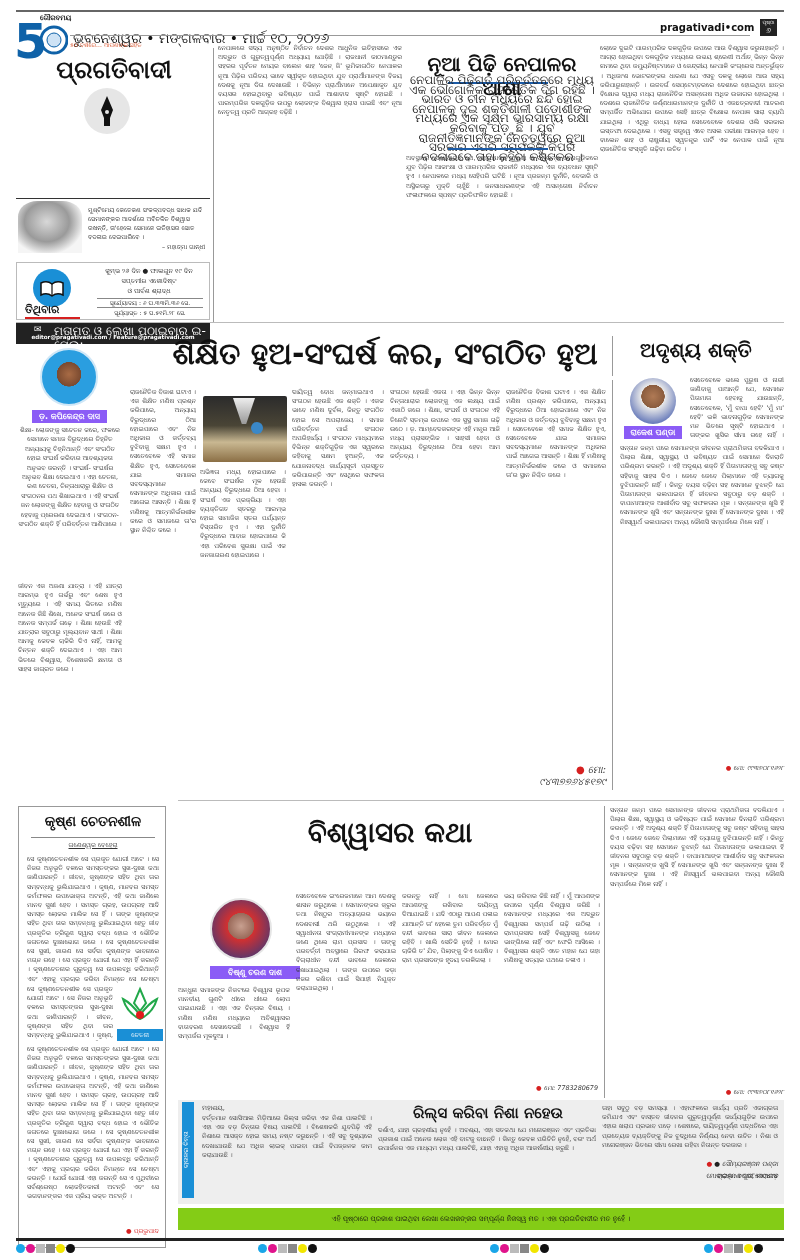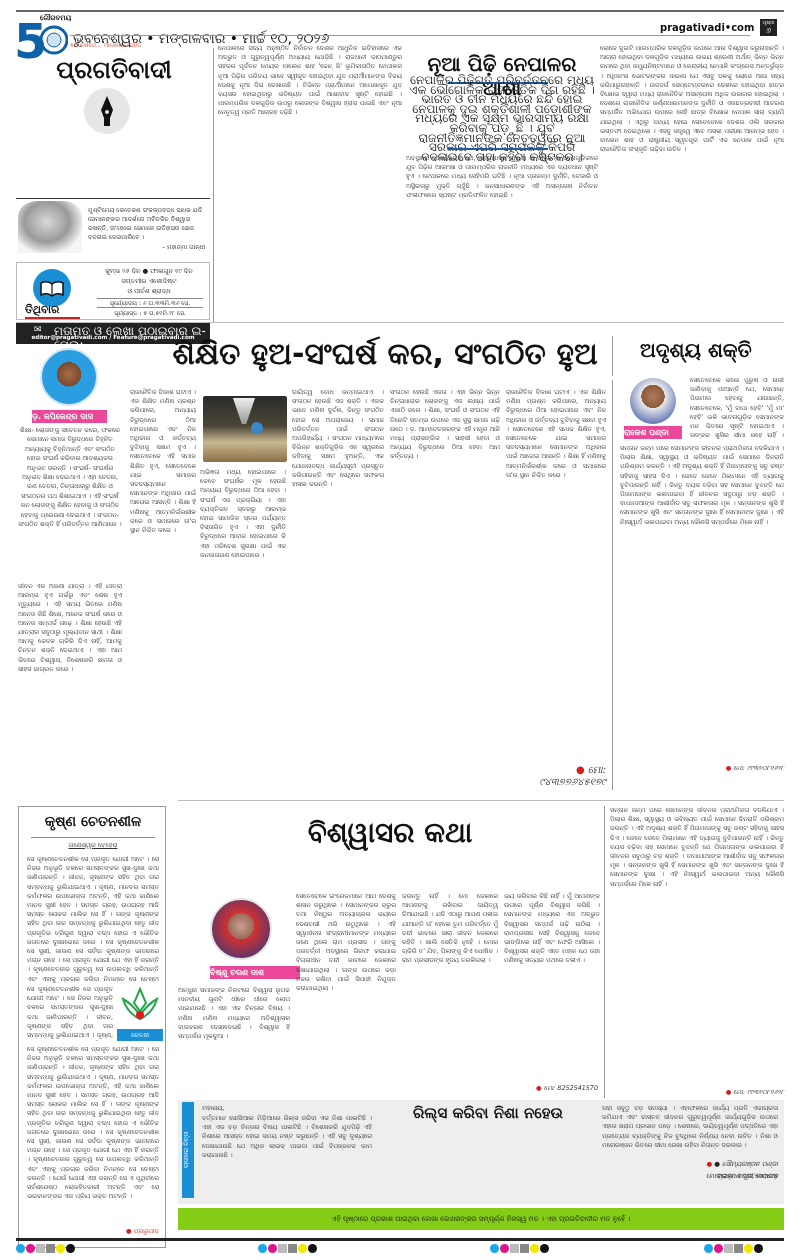--- a/index.html
+++ b/index.html
@@ -5,21 +5,21 @@
   * { box-sizing: border-box; margin: 0; padding: 0; }
   body { width: 800px; height: 1260px; background: #fff; font-family: "DejaVu Sans", sans-serif; color: #222; position: relative; overflow: hidden; }
   .abs { position: absolute; }
   .body-text { font-size: 6.4px; line-height: 9.2px; color: #333; text-align: justify; }
   .hl { font-family: "DejaVu Sans", sans-serif; font-weight: bold; color: #111; }
   .rule { position: absolute; background: #999; }
   .dot { width: 9px; height: 9px; border-radius: 50%; display: inline-block; margin-right: 1px; }
   .sq { width: 9px; height: 9px; display: inline-block; margin-right: 1px; }
   .colorbar { position: absolute; top: 1244px; display: flex; align-items: center; }
   .avatar { border-radius: 50%; overflow: hidden; position: absolute; }
-  .byline-tag { position: absolute; background: #ec4899; color: #fff; font-size: 8px; font-weight: bold; text-align: left; line-height: 13px; }
+  .byline-tag { position: absolute; background: #8b5cf6; color: #fff; font-size: 8px; font-weight: bold; text-align: center; line-height: 13px; }
   .sep-blue { position: absolute; height: 2px; background: #1a5aa6; }
 </style>
 </head>
 <body>
 
 <div class="abs" style="left:0;top:0;width:800px;height:38px;">
   <div class="abs" style="left:16px;top:10px;width:768px;height:2px;background:#666;"></div>
   <div class="abs" style="left:14px;top:14px;width:54px;height:52px;">
     <svg width="54" height="52" viewBox="0 0 54 52">
       <text x="0" y="44" font-family="DejaVu Sans, sans-serif" font-size="48" font-weight="bold" fill="#0f62a8">5</text>
@@ -137,35 +137,36 @@
 </div>
 
 <div class="abs hl" style="left:180px;top:816px;width:420px;font-size:28px;text-align:center;">ବିଶ୍ୱାସର କଥା</div>
 <div class="avatar" style="left:210px;top:898px;width:62px;height:62px;background:radial-gradient(circle at 50% 45%, #c8a090 0%, #9a6a5a 30%, #d23030 31%, #1f3a8a 100%);border:2px solid #e5e5e5;"></div>
 <div class="byline-tag" style="left:190px;top:966px;width:90px;margin-left:20px;">ବିଷ୍ଣୁ ଚରଣ ଦାଶ</div>
 <div class="abs body-text" style="left:178px;top:986px;width:112px;height:110px;overflow:hidden;">ଅନ୍ଧୁନା ସମାଜଙ୍କ ନିକଟରେ ବିଶ୍ୱାସ ରୂପକ ମାନବୀୟ ଗୁଣଟି ଧୀରେ ଧୀରେ ଲୋପ ପାଇଯାଉଛି । ଏହା ଏକ ଚିନ୍ତାର ବିଷୟ । ମଣିଷ ମଣିଷ ମଧ୍ୟରେ ଅବିଶ୍ୱାସର ବାତାବରଣ ଦେଖାଦେଇଛି । ବିଶ୍ୱାସ ହିଁ ସମ୍ପର୍କର ମୂଳଦୁଆ ।</div>
 <div class="abs body-text" style="left:296px;top:892px;width:100px;height:206px;overflow:hidden;">ସେତେବେଳେ ଇଂରେଜମାନେ ଆମ ଦେଶକୁ ଶାସନ କରୁଥିଲେ । ସେମାନଙ୍କର କ୍ରୁର ତଥା ନିଷ୍ଠୁର ଅତ୍ୟାଚାରର ଭୟରେ ଦେଶବାସୀ ଥରି ଉଠୁଥିଲେ । ଏହି ସ୍ୱାଧୀନତା ସଂଗ୍ରାମୀମାନଙ୍କ ମଧ୍ୟରେ ଜଣେ ଥିଲେ ରାମ ପ୍ରସାଦ । ତାଙ୍କୁ ପରବର୍ତ୍ତୀ ଅବସ୍ଥାରେ ଗିରଫ କରାଯାଇ ବିଚାରାଧୀନ ବନ୍ଦୀ ଭାବରେ ଜେଲରେ ରଖାଯାଇଥିଲା । ତାଙ୍କ ଉପରେ କଡ଼ା ନଜର ରଖିବା ପାଇଁ ସିପାହୀ ନିଯୁକ୍ତ କରାଯାଇଥିଲା ।</div>
 <div class="abs body-text" style="left:402px;top:892px;width:96px;height:206px;overflow:hidden;">କରନ୍ତୁ ନାହିଁ । ମୋ ଜେଲରେ ଆପଣଙ୍କୁ ରଖିବାର ଦାୟିତ୍ୱ ଦିଆଯାଇଛି । ଯଦି ଏଠାରୁ ଆପଣ ପଳାଇ ଯାଆନ୍ତି ତା' ହେଲେ ତୁମ ପରିବର୍ତ୍ତେ ମୁଁ ବନ୍ଦୀ ଭାବରେ ସାରା ଜୀବନ ଜେଲରେ ରହିବି । ଖାଲି ସେତିକି ନୁହେଁ । ମୋର ଚାକିରି ତ' ଯିବ, ପିଲାଙ୍କୁ କିଏ ପୋଷିବ । ରାମ ପ୍ରସାଦଙ୍କ ହୃଦୟ ତରଳିଗଲା ।</div>
 <div class="abs body-text" style="left:504px;top:892px;width:96px;height:190px;overflow:hidden;">ଭୟ କରିବାର କିଛି ନାହିଁ । ମୁଁ ଆପଣଙ୍କ ଉପରେ ପୂର୍ଣ୍ଣ ବିଶ୍ୱାସ କରିଛି । ସେମାନଙ୍କ ମଧ୍ୟରେ ଏକ ଅଦ୍ଭୁତ ବିଶ୍ୱାସର ସମ୍ପର୍କ ଗଢ଼ି ଉଠିଲା । ରାମପ୍ରସାଦ ସେହି ବିଶ୍ୱାସକୁ କେବେ ଭାଙ୍ଗିଲେ ନାହିଁ ଏବଂ ଫେରି ଆସିଲେ । ବିଶ୍ୱାସର ଶକ୍ତି ଏତେ ମହାନ ଯେ ତାହା ମଣିଷକୁ ସତ୍ୟର ପଥରେ ଚଳାଏ ।</div>
 <div class="abs" style="left:504px;top:1084px;width:94px;text-align:right;font-size:6.4px;font-style:italic;color:#333;">
-  <span style="color:#d62020;">● </span><span>ମୋ: 8252541570</span>
+  <span style="color:#d62020;">● </span><span>ମୋ: 7783280679</span>
 </div>
 <div class="rule" style="left:604px;top:806px;width:1px;height:292px;"></div>
 <div class="abs body-text" style="left:610px;top:806px;width:174px;height:282px;overflow:hidden;">ସନ୍ତାନ ଜନ୍ମ ପରେ ସେମାନଙ୍କ ଜୀବନର ପ୍ରାଥମିକତା ବଦଳିଯାଏ । ପିଲାର ଶିକ୍ଷା, ସ୍ୱାସ୍ଥ୍ୟ ଓ ଭବିଷ୍ୟତ ପାଇଁ ସେମାନେ ଦିନରାତି ପରିଶ୍ରମ କରନ୍ତି । ଏହି ଅଦୃଶ୍ୟ ଶକ୍ତି ହିଁ ପିତାମାତାଙ୍କୁ ସବୁ କଷ୍ଟ ସହିବାକୁ ସାହସ ଦିଏ । କେବେ କେବେ ପିଲାମାନେ ଏହି ତ୍ୟାଗକୁ ବୁଝିପାରନ୍ତି ନାହିଁ । କିନ୍ତୁ ବୟସ ବଢ଼ିବା ସହ ସେମାନେ ବୁଝନ୍ତି ଯେ ପିତାମାତାଙ୍କ ଭଲପାଇବା ହିଁ ଜୀବନର ସବୁଠାରୁ ବଡ଼ ଶକ୍ତି । ବାପାମାଆଙ୍କ ଆଶୀର୍ବାଦ ସବୁ ସଫଳତାର ମୂଳ । ସନ୍ତାନଙ୍କ ଖୁସି ହିଁ ସେମାନଙ୍କ ଖୁସି ଏବଂ ସନ୍ତାନଙ୍କ ଦୁଃଖ ହିଁ ସେମାନଙ୍କ ଦୁଃଖ । ଏହି ନିଃସ୍ୱାର୍ଥ ଭଲପାଇବା ଅନ୍ୟ କୌଣସି ସମ୍ପର୍କରେ ମିଳେ ନାହିଁ ।</div>
 <div class="abs" style="left:680px;top:1088px;width:104px;text-align:right;font-size:6.4px;font-style:italic;color:#333;">
   <span style="color:#d62020;">● </span><span>ମୋ: ୯୯୩୭୦୮୧୬୨୮</span>
 </div>
 
 <div class="abs" style="left:178px;top:1100px;width:606px;height:104px;background:#eeeeee;">
   <div class="abs" style="left:4px;top:2px;width:12px;height:96px;background:#1a8fd6;color:#fff;font-size:6.5px;writing-mode:vertical-rl;transform:rotate(180deg);text-align:center;">
     <span>ଚାଉଳର ଚିନ୍ତା</span>
   </div>
   <div class="abs" style="left:24px;top:4px;font-size:6.6px;color:#333;">ମହାଶୟ,</div>
   <div class="abs body-text" style="left:24px;top:14px;width:170px;height:82px;overflow:hidden;">ବର୍ତ୍ତମାନ ସୋସିଆଲ ମିଡ଼ିଆରେ ରିଲ୍ସ କରିବା ଏକ ନିଶା ପାଲଟିଛି । ଏହା ଏକ ବଡ଼ ଚିନ୍ତାର ବିଷୟ ପାଲଟିଛି । ବିଶେଷକରି ଯୁବପିଢ଼ି ଏହି ନିଶାରେ ଆସକ୍ତ ହୋଇ ସମୟ ନଷ୍ଟ କରୁଛନ୍ତି । ଏହି ସବୁ ଦୃଶ୍ୟରେ ଦେଖାଯାଉଛି ଯେ ଅଧିକ ଲାଇକ୍ ପାଇବା ପାଇଁ ବିପଜ୍ଜନକ କାମ କରାଯାଉଛି ।</div>
   <div class="abs hl" style="left:200px;top:4px;width:220px;font-size:15px;text-align:center;">ରିଲ୍ସ କରିବା ନିଶା ନହେଉ</div>
+  <div class="abs body-text" style="left:200px;top:26px;width:218px;height:72px;overflow:hidden;">ଦର୍ଶାଏ, ଯାହା ଗ୍ରହଣୀୟ ନୁହେଁ । ଅବଶ୍ୟ, ଏହା ସତକଥା ଯେ ମନୋରଞ୍ଜନ ଏବଂ ପ୍ରତିଭା ପ୍ରକାଶ ପାଇଁ ଅନେକ ଲୋକ ଏହି ବାଟକୁ ବାଛନ୍ତି । କିନ୍ତୁ କେବଳ ପରିଚିତି ନୁହେଁ, ବରଂ ଅର୍ଥ ଉପାର୍ଜନର ଏକ ମାଧ୍ୟମ ମଧ୍ୟ ପାଲଟିଛି, ଯାହା ଏହାକୁ ଅଧିକ ଆକର୍ଷଣୀୟ କରୁଛି ।</div>
   <div class="abs body-text" style="left:424px;top:4px;width:176px;height:52px;overflow:hidden;">ତାହା ସବୁଠୁ ବଡ଼ ସମସ୍ୟା । ଏହାଫଳରେ କାର୍ଯ୍ୟ ପ୍ରତି ଏକାଗ୍ରତା କମିଯାଏ ଏବଂ ବାସ୍ତବ ଜୀବନର ଗୁରୁତ୍ୱପୂର୍ଣ୍ଣ କାର୍ଯ୍ୟଗୁଡ଼ିକ ଉପରେ ଏହାର ଖରାପ ପ୍ରଭାବ ପଡ଼େ । ଶେଷରେ, ଦାୟିତ୍ୱପୂର୍ଣ୍ଣ ପଦ୍ଧତିରେ ଏହା ପ୍ରତ୍ୟେକ ବ୍ୟକ୍ତିଙ୍କୁ ନିଜ ବୁଦ୍ଧିରେ ନିର୍ଣ୍ଣୟ ନେବା ଉଚିତ । ନିଶା ଓ ମନୋରଞ୍ଜନ ଭିତରେ ସୀମା ରେଖା ରହିବା ନିତାନ୍ତ ଦରକାର ।</div>
   <div class="abs" style="left:424px;top:60px;width:176px;text-align:right;font-size:6.6px;font-style:italic;color:#222;">
     <span style="color:#d62020;">● </span><span>● ସୌମ୍ୟରଞ୍ଜନ ପଣ୍ଡା</span>
   </div>
   <div class="abs" style="left:424px;top:72px;width:176px;text-align:right;font-size:6.6px;font-style:italic;color:#222;">ବ୍ରାହ୍ମଣ ପୁର, ନୟାଗଡ଼</div>
   <div class="abs" style="left:424px;top:72px;width:176px;text-align:right;font-size:6.6px;color:#222;">ମୋବାଇଲ: ୭୦୦୮୫୭୯୪୯୪</div>
 </div>
 
 <div class="abs" style="left:178px;top:1208px;width:606px;height:22px;background:#84cc16;">
   <div style="text-align:center;font-size:7px;line-height:22px;color:#111;">ଏହି ପୃଷ୍ଠାରେ ପ୍ରକାଶ ପାଇଥିବା ଲେଖା ଲେଖକଙ୍କର ସମ୍ପୂର୍ଣ୍ଣ ନିଜସ୍ୱ ମତ । ଏହା ପ୍ରଗତିବାଦୀର ମତ ନୁହେଁ ।</div>

